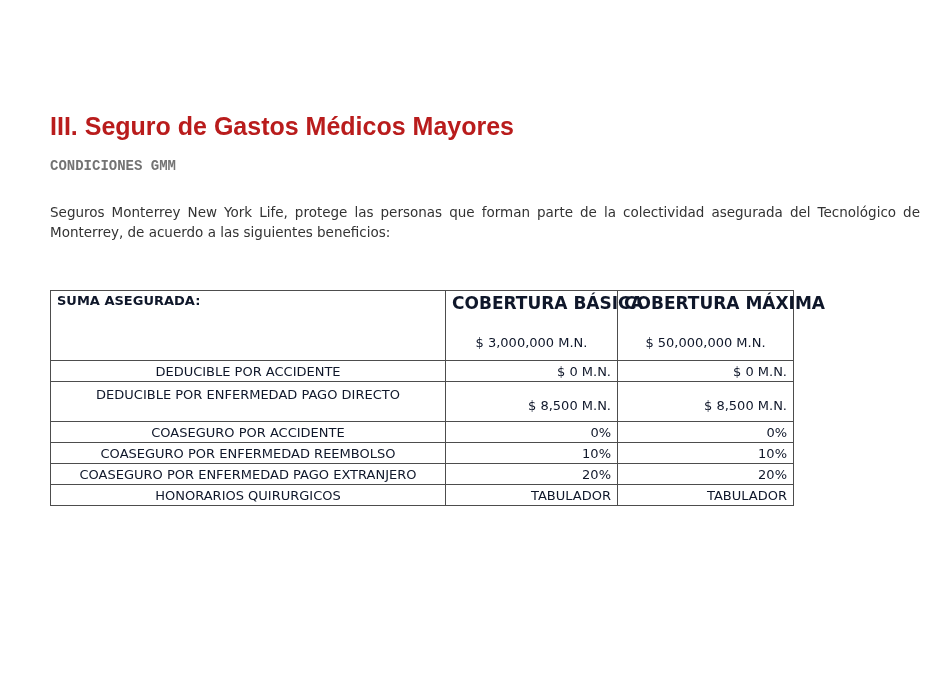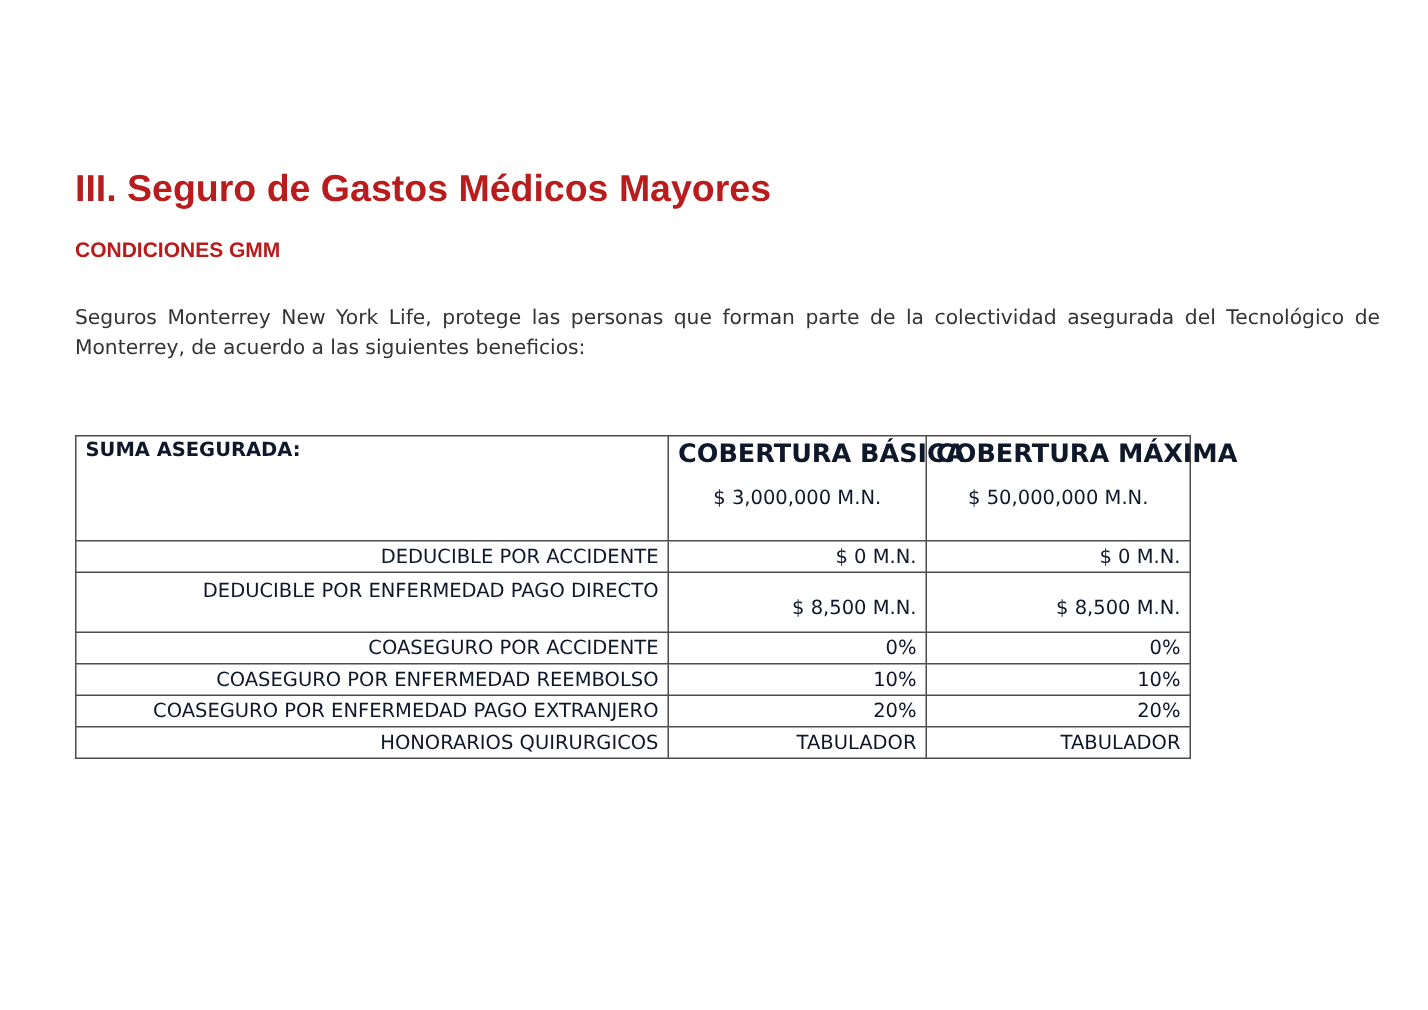--- a/index.html
+++ b/index.html
@@ -16,23 +16,23 @@
 
   h1.title {
     font-family: "Liberation Sans", sans-serif;
     font-weight: bold;
     color: #b91c1c;
     font-size: 25px;
     line-height: 1.15;
     margin: 0 0 17px 0;
   }
   h2.subtitle {
-    font-family: Liberation Sans, sans-serif;
+    font-family: Liberation Mono, monospace;
     font-weight: bold;
-    color: #b91c1c;
+    color: #737373;
     font-size: 14px;
     margin: 0 0 28px 0;
   }
   p.intro {
     font-size: 13.5px;
     line-height: 1.5;
     text-align: justify;
     width: 870px;
     margin: 0 0 48px 0;
     color: #333333;
@@ -57,24 +57,24 @@
   thead th { height: 70px; vertical-align: top; }
   th.h-label {
     text-align: left;
     padding-top: 12px;
     padding-left: 4px;
     font-size: 13px;
     font-weight: bold;
   }
   th.h-col { text-align: center; padding-top: 4px; font-weight: bold; }
   .hd-title { font-weight: bold; font-size: 17px; white-space: nowrap; }
-  .hd-amt { font-weight: normal; font-size: 13px; margin-top: 12px; }
+  .hd-amt { font-weight: normal; font-size: 13px; margin-top: 22px; }
 
   tbody td { height: 21px; }
-  td.lbl { text-align: right; padding-left: 4px; white-space: nowrap; }
+  td.lbl { text-align: center; padding-left: 4px; white-space: nowrap; }
   td.val { text-align: right; padding-right: 5px; white-space: nowrap; }
   tr.tall td { height: 40px; }
   tr.tall td.lbl { vertical-align: top; padding-top: 5px; }
   tr.tall td.val { vertical-align: middle; padding-top: 10px; }
 </style>
 </head>
 <body>
 
 <div class="page">
 

